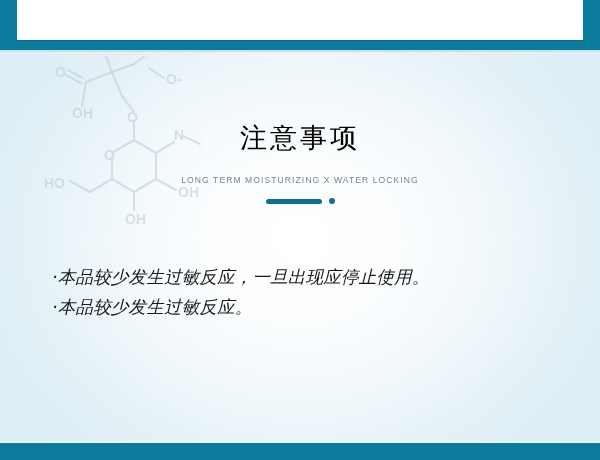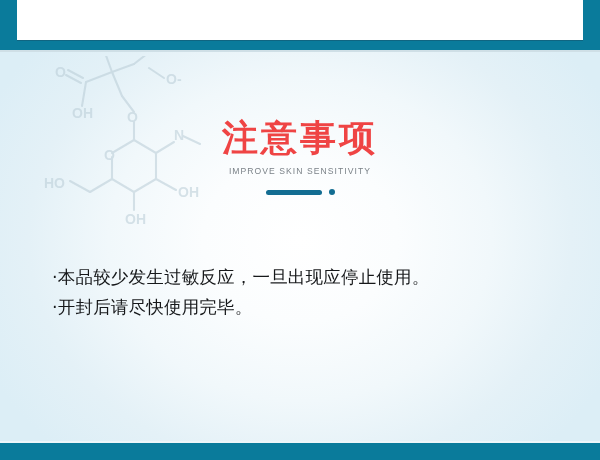--- a/index.html
+++ b/index.html
@@ -98,25 +98,25 @@
   
   .header-block {
     position: absolute;
     left: 150px;
     top: 112px;
     width: 300px;
     text-align: center;
   }
   .title-cn {
     font-family: "DejaVu Sans", "Liberation Sans", sans-serif;
-    font-size: 36px;
+    font-size: 27px;
     line-height: 52px;
     letter-spacing: 3px;
-    color: #ef4444;
-    font-weight: 700;
+    color: #000000;
+    font-weight: 400;
     white-space: nowrap;
   }
   .subtitle-en {
     margin-top: 9px;
     font-family: "Liberation Sans", "DejaVu Sans", sans-serif;
     font-size: 8.6px;
     line-height: 14px;
     letter-spacing: 1.05px;
     color: #7b8288;
     white-space: nowrap;
@@ -148,20 +148,21 @@
     top: 262px;
     width: 510px;
   }
   .notice-line {
     font-family: "DejaVu Sans", "Liberation Sans", sans-serif;
     font-size: 17.5px;
     line-height: 30px;
     color: #16181a;
     letter-spacing: 0.2px;
     white-space: nowrap;
+    font-style: italic;
   }
   .notice-line.cont {
     padding-left: 9px;
   }
   .bullet {
     font-family: "DejaVu Sans", "Liberation Sans", sans-serif;
   }
 </style>
 </head>
 <body>
@@ -216,32 +217,32 @@
         <text x="132" y="84">N</text>
         <text x="2" y="132">HO</text>
         <text x="136" y="141">OH</text>
         <text x="83" y="168">OH</text>
       </g>
     </svg>
   </div>
 
   <div class="header-block">
     <div class="title-cn">注意事项</div>
-    <div class="subtitle-en" style="margin-top:0;">IMPROVE SKIN SENSITIVITY</div>
+    <div class="subtitle-en">LONG TERM MOISTURIZING X WATER LOCKING</div>
     <div class="divider">
       <span class="divider-bar"></span>
       <span class="divider-dot"></span>
     </div>
   </div>
 
   <div class="notice-list">
     <div class="notice-line">
       <span class="bullet">·</span><span>本品较少发生过敏反应，一旦出现应停止使用。</span>
     </div>
     <div class="notice-line">
-      <span class="bullet">·</span><span>开封后请尽快使用完毕。</span>
+      <span class="bullet">·</span><span>本品较少发生过敏反应。</span>
     </div>
   </div>
 
   <div class="bottom-seam"></div>
   <div class="bottom-bar"></div>
 
 </div>
 
 </body></html>

